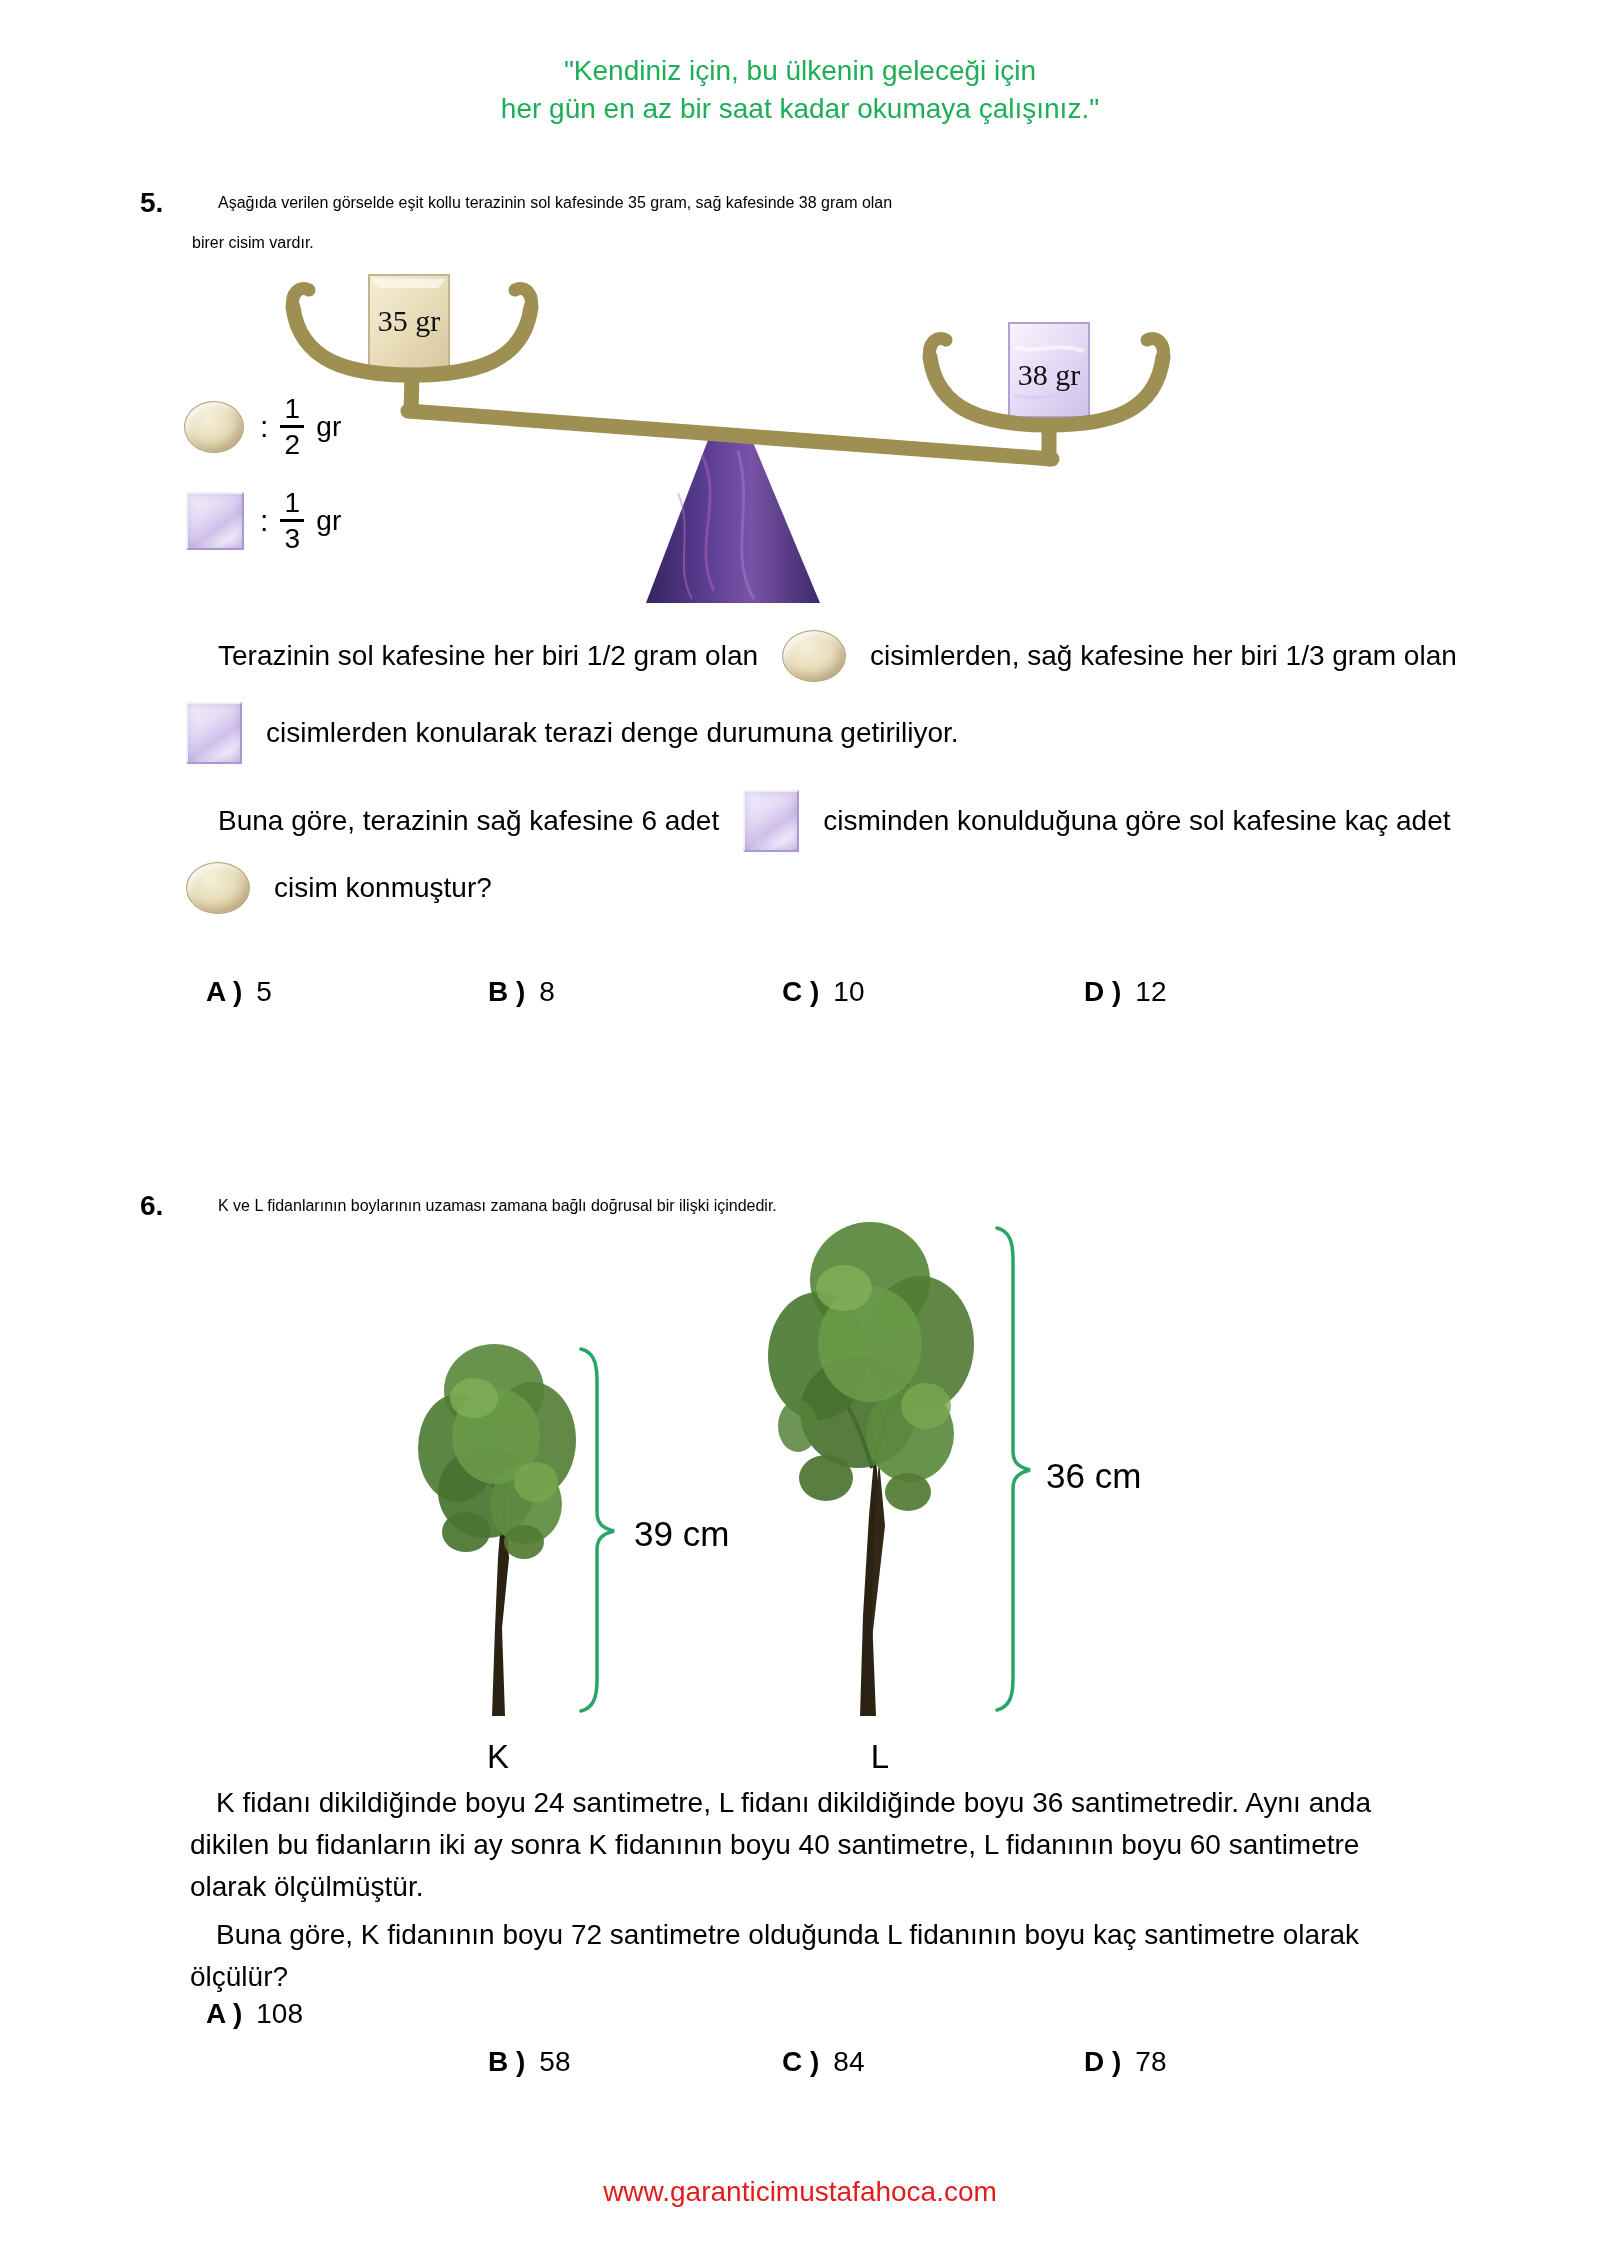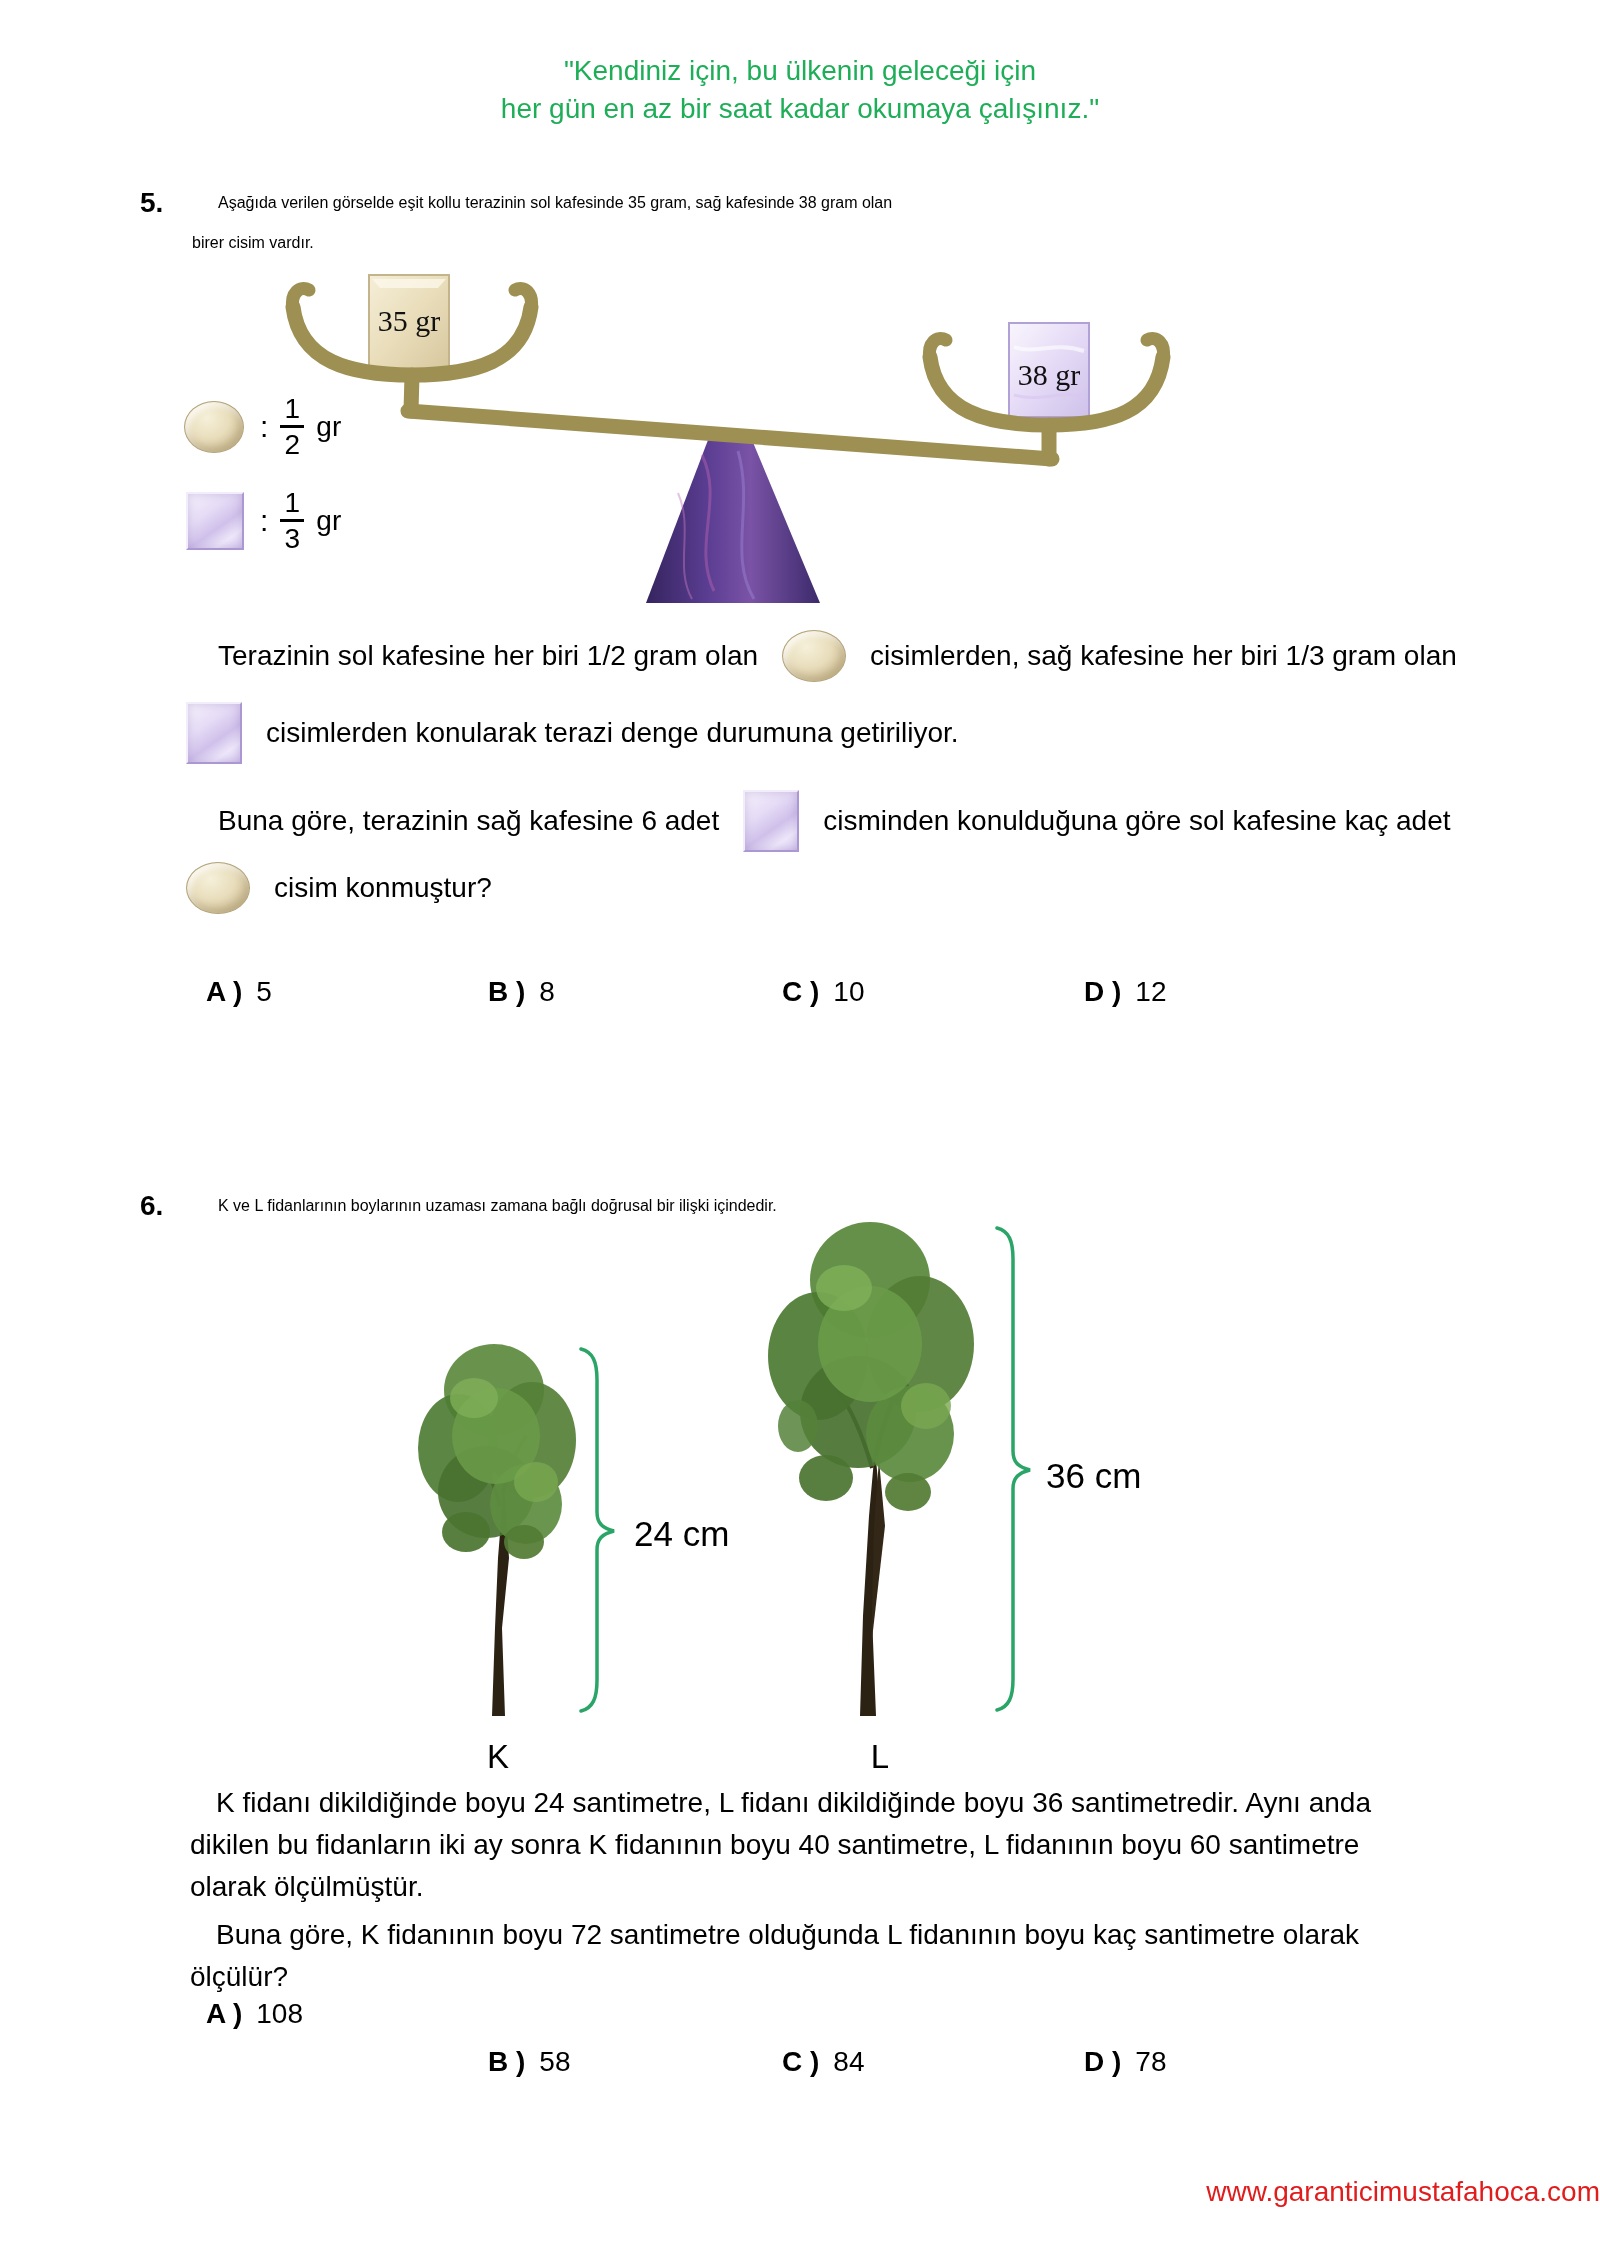--- a/index.html
+++ b/index.html
@@ -48,21 +48,21 @@
   .opt-label{font-weight:bold;}
   .opt-value{margin-left:14px;}
 
   .dim-label{position:absolute;font-size:35px;}
   .tree-label{position:absolute;font-size:33px;width:44px;text-align:center;}
 
   .para{position:absolute;font-size:28px;line-height:42px;}
   .para .tline{white-space:nowrap;}
 
   .footer{
-    position:absolute;top:2176px;left:0;width:1600px;text-align:right;
+    position:absolute;top:2176px;left:0;width:1600px;text-align:center;
     color:#e11c1c;font-size:28px;
   }
   svg{display:block;}
 </style>
 </head>
 <body>
 
 <div class="page">
 
   <div class="quote">
@@ -233,21 +233,21 @@
     </g>
   </svg>
 
   <svg class="abs" style="left:576px;top:1344px;" width="44" height="372" viewBox="0 0 44 372">
     <path d="M5,5 C17,8 21,18 21,36 L21,168 C21,179 26,184 38,187 C26,190 21,195 21,206 L21,336 C21,354 17,364 5,367" stroke="#2aa567" stroke-width="3.5" fill="none" stroke-linecap="round"></path>
   </svg>
   <svg class="abs" style="left:992px;top:1223px;" width="44" height="492" viewBox="0 0 44 492">
     <path d="M5,5 C17,8 21,18 21,36 L21,228 C21,239 26,244 38,247 C26,250 21,255 21,266 L21,456 C21,474 17,484 5,487" stroke="#2aa567" stroke-width="3.5" fill="none" stroke-linecap="round"></path>
   </svg>
 
-  <div class="dim-label" style="left:634px;top:1514px;">24 cm</div>
+  <div class="dim-label" style="left:634px;top:1514px;">39 cm</div>
   <div class="dim-label" style="left:1046px;top:1456px;">36 cm</div>
 
   <div class="tree-label" style="left:476px;top:1738px;">K</div>
   <div class="tree-label" style="left:858px;top:1738px;">L</div>
 
   <div class="para" style="left:190px;top:1782px;">
     <div class="tline indent">K fidanı dikildiğinde boyu 24 santimetre, L fidanı dikildiğinde boyu 36 santimetredir. Aynı anda</div>
     <div class="tline">dikilen bu fidanların iki ay sonra K fidanının boyu 40 santimetre, L fidanının boyu 60 santimetre</div>
     <div class="tline">olarak ölçülmüştür.</div>
   </div>

